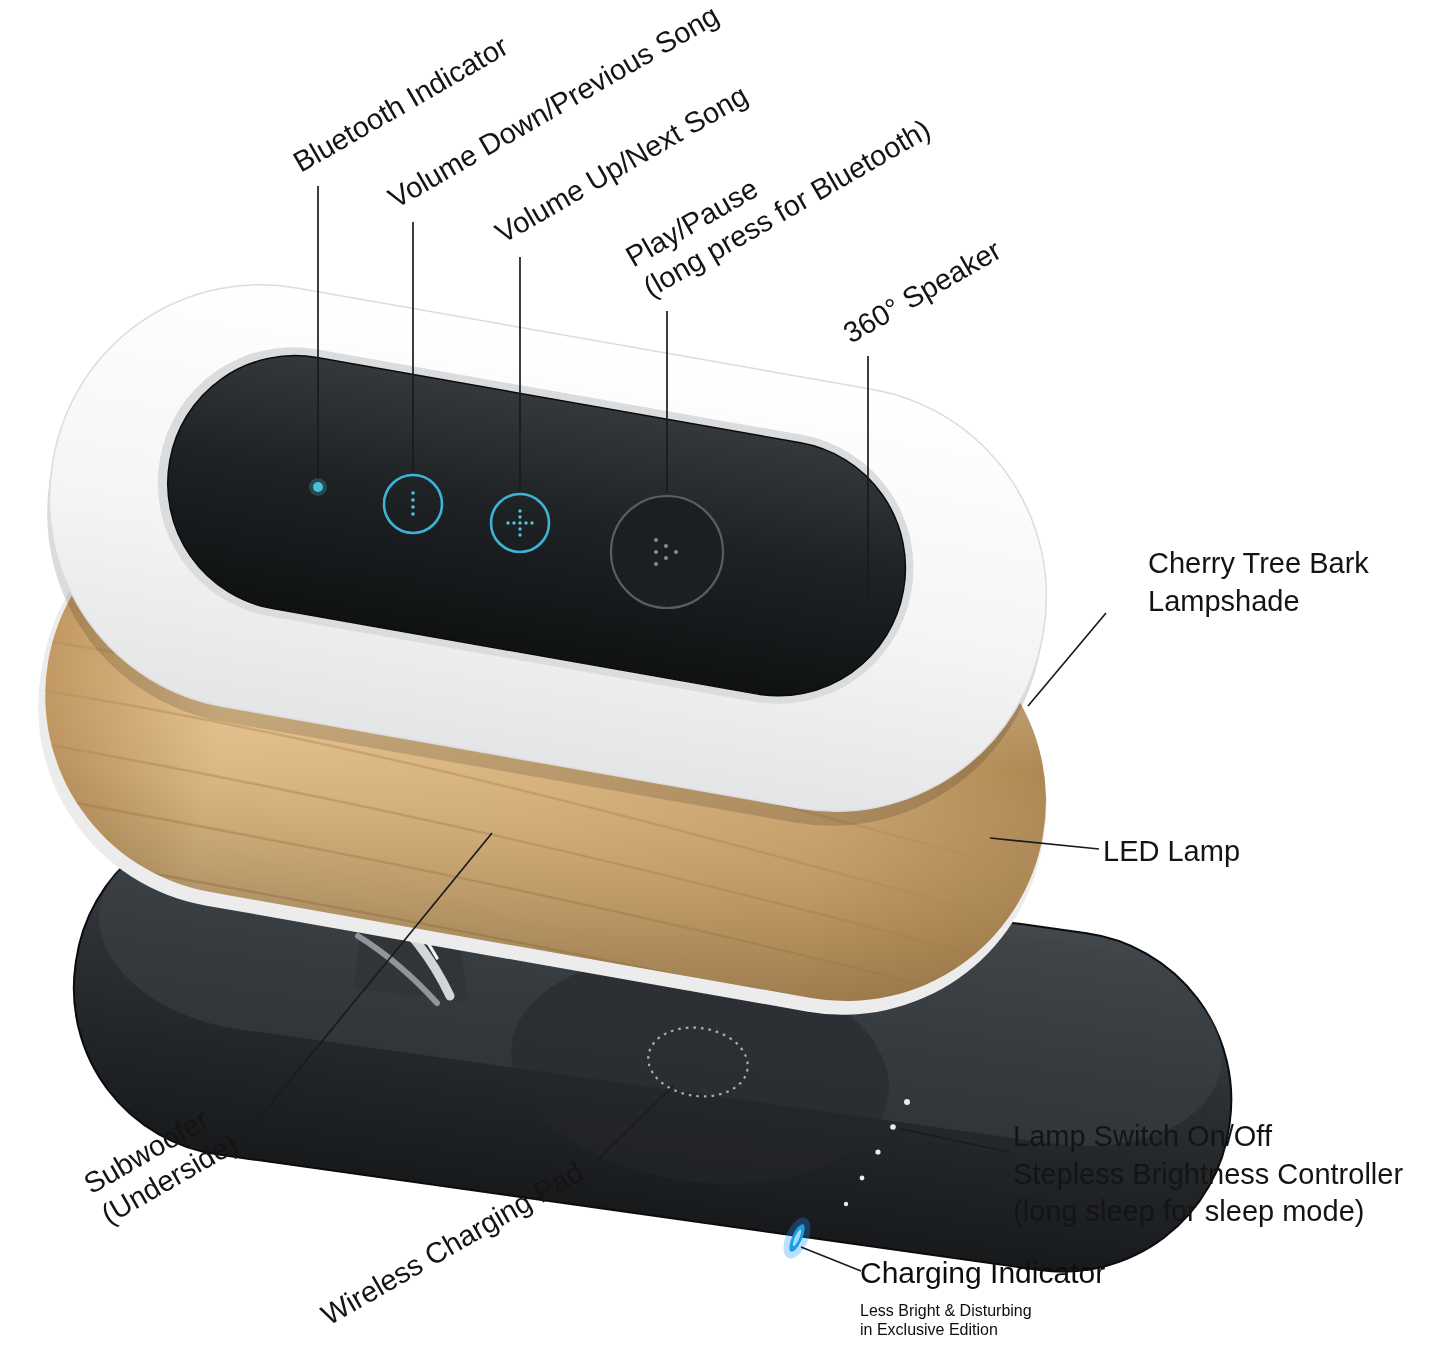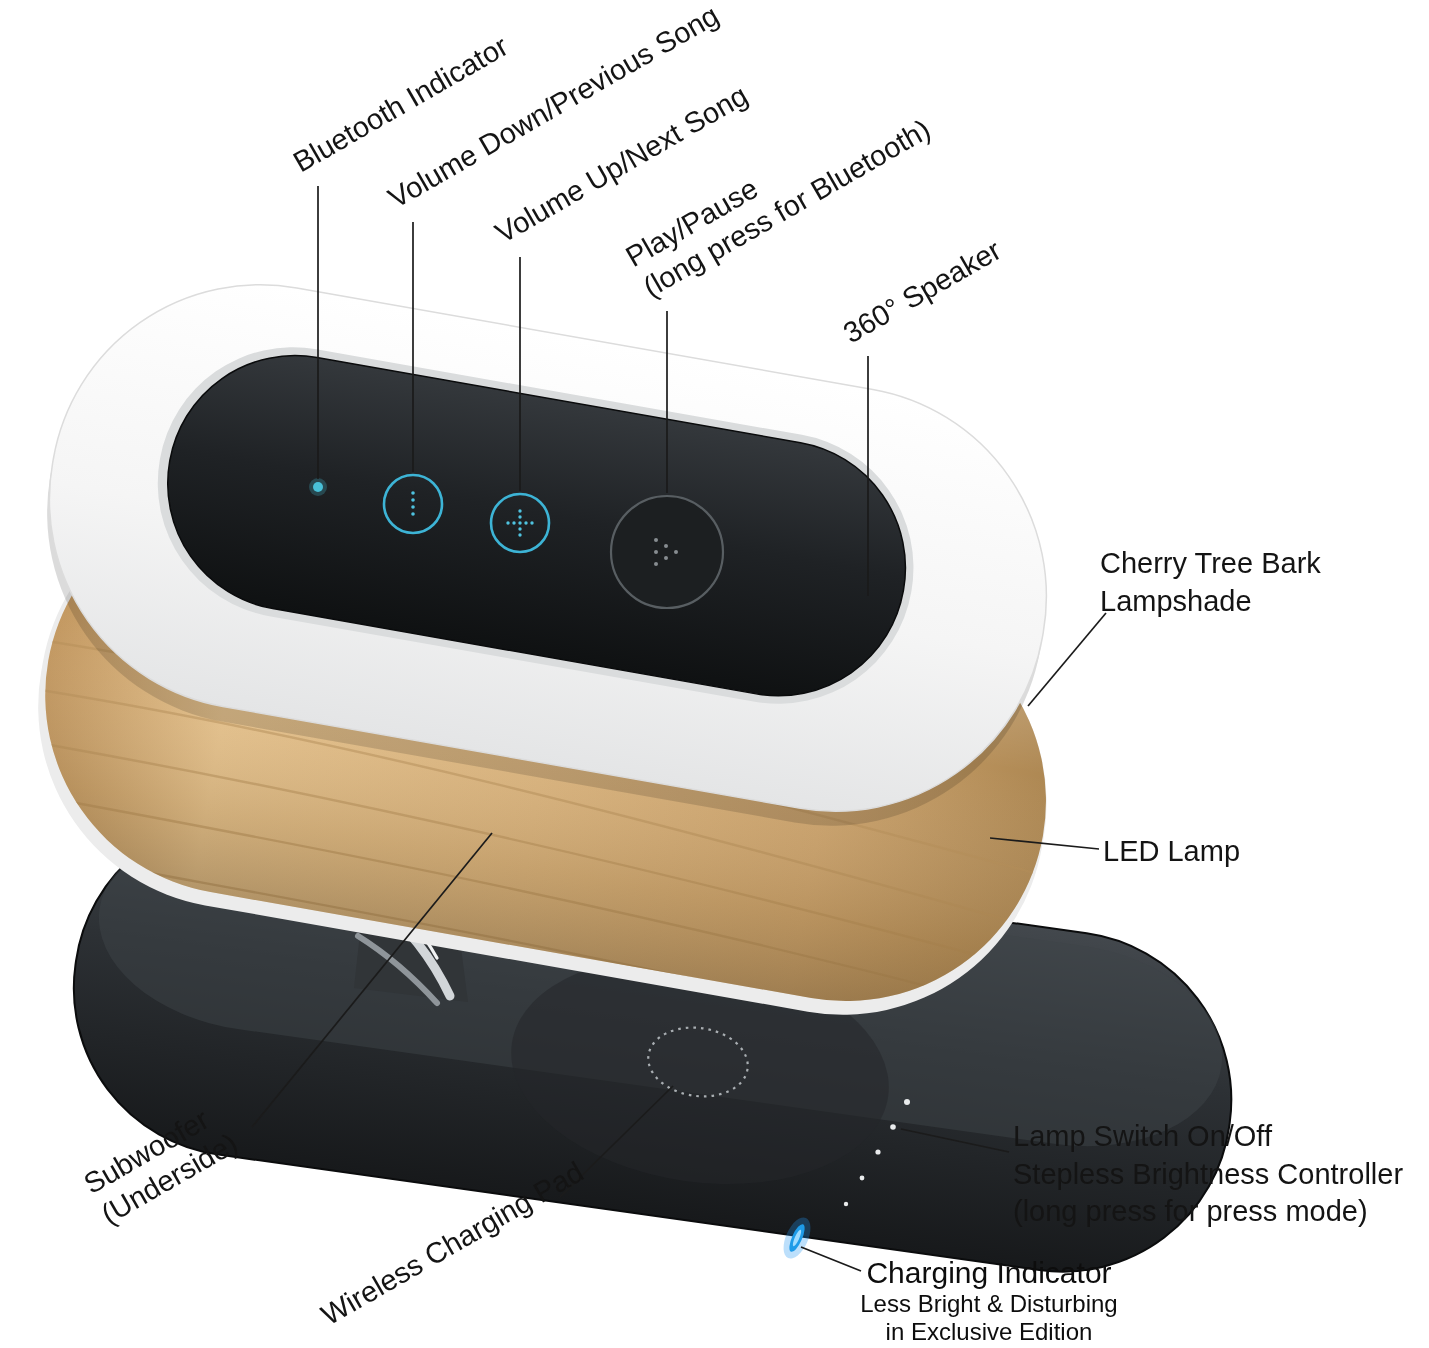--- a/index.html
+++ b/index.html
@@ -9,23 +9,23 @@
     font-family:"Liberation Sans","DejaVu Sans",sans-serif; color:#141414; overflow:hidden;
   }
   .product-svg { position:absolute; left:0; top:0; width:1429px; height:1348px; }
   .anchor { position:absolute; width:0; height:0; }
   .rot {
     position:absolute; left:0; bottom:0;
     transform-origin:0 100%; transform:rotate(-30deg);
     white-space:pre; font-size:29px; line-height:1.22; color:#141414;
   }
   .flat { position:absolute; white-space:pre-line; font-size:29px; line-height:1.3; color:#141414; }
-  .chg { position:absolute; text-align:center; }
+  .chg { position:absolute; }
   .chg-title { font-size:30px; color:#0d0d0d; }
-  .chg-note { font-size:24px; line-height:1.18; white-space:pre-line; margin-top:0; color:#0d0d0d; }
+  .chg-note { font-size:16px; line-height:1.18; white-space:pre-line; margin-top:12px; color:#0d0d0d; }
 </style>
 </head>
 <body>
 
 <div class="canvas">
 
   <svg class="product-svg" viewBox="0 0 1429 1348" aria-hidden="true">
     <defs>
       <linearGradient id="plateGrad" x1="0" y1="0" x2="0" y2="1">
         <stop offset="0" stop-color="#ffffff"></stop>
@@ -173,26 +173,26 @@
     <span class="rot">Volume Up/Next Song</span>
   </div>
   <div class="anchor" style="left:655px; top:306px">
     <span class="rot">Play/Pause
 (long press for Bluetooth)</span>
   </div>
   <div class="anchor" style="left:855px; top:351px">
     <span class="rot">360° Speaker</span>
   </div>
 
-  <div class="flat" style="left:1100px; top:545px">Cherry Tree Bark
+  <div class="flat" style="left:1148px; top:545px">Cherry Tree Bark
 Lampshade</div>
   <div class="flat" style="left:1103px; top:833px">LED Lamp</div>
   <div class="flat" style="left:1013px; top:1118px">Lamp Switch On/Off
 Stepless Brightness Controller
-(long press for press mode)</div>
+(long sleep for sleep mode)</div>
 
   <div class="anchor" style="left:113px; top:1233px">
     <span class="rot">Subwoofer
 (Underside)</span>
   </div>
   <div class="anchor" style="left:333px; top:1333px">
     <span class="rot">Wireless Charging Pad</span>
   </div>
 
   <div class="chg" style="left:860px; top:1256px; width:258px">

